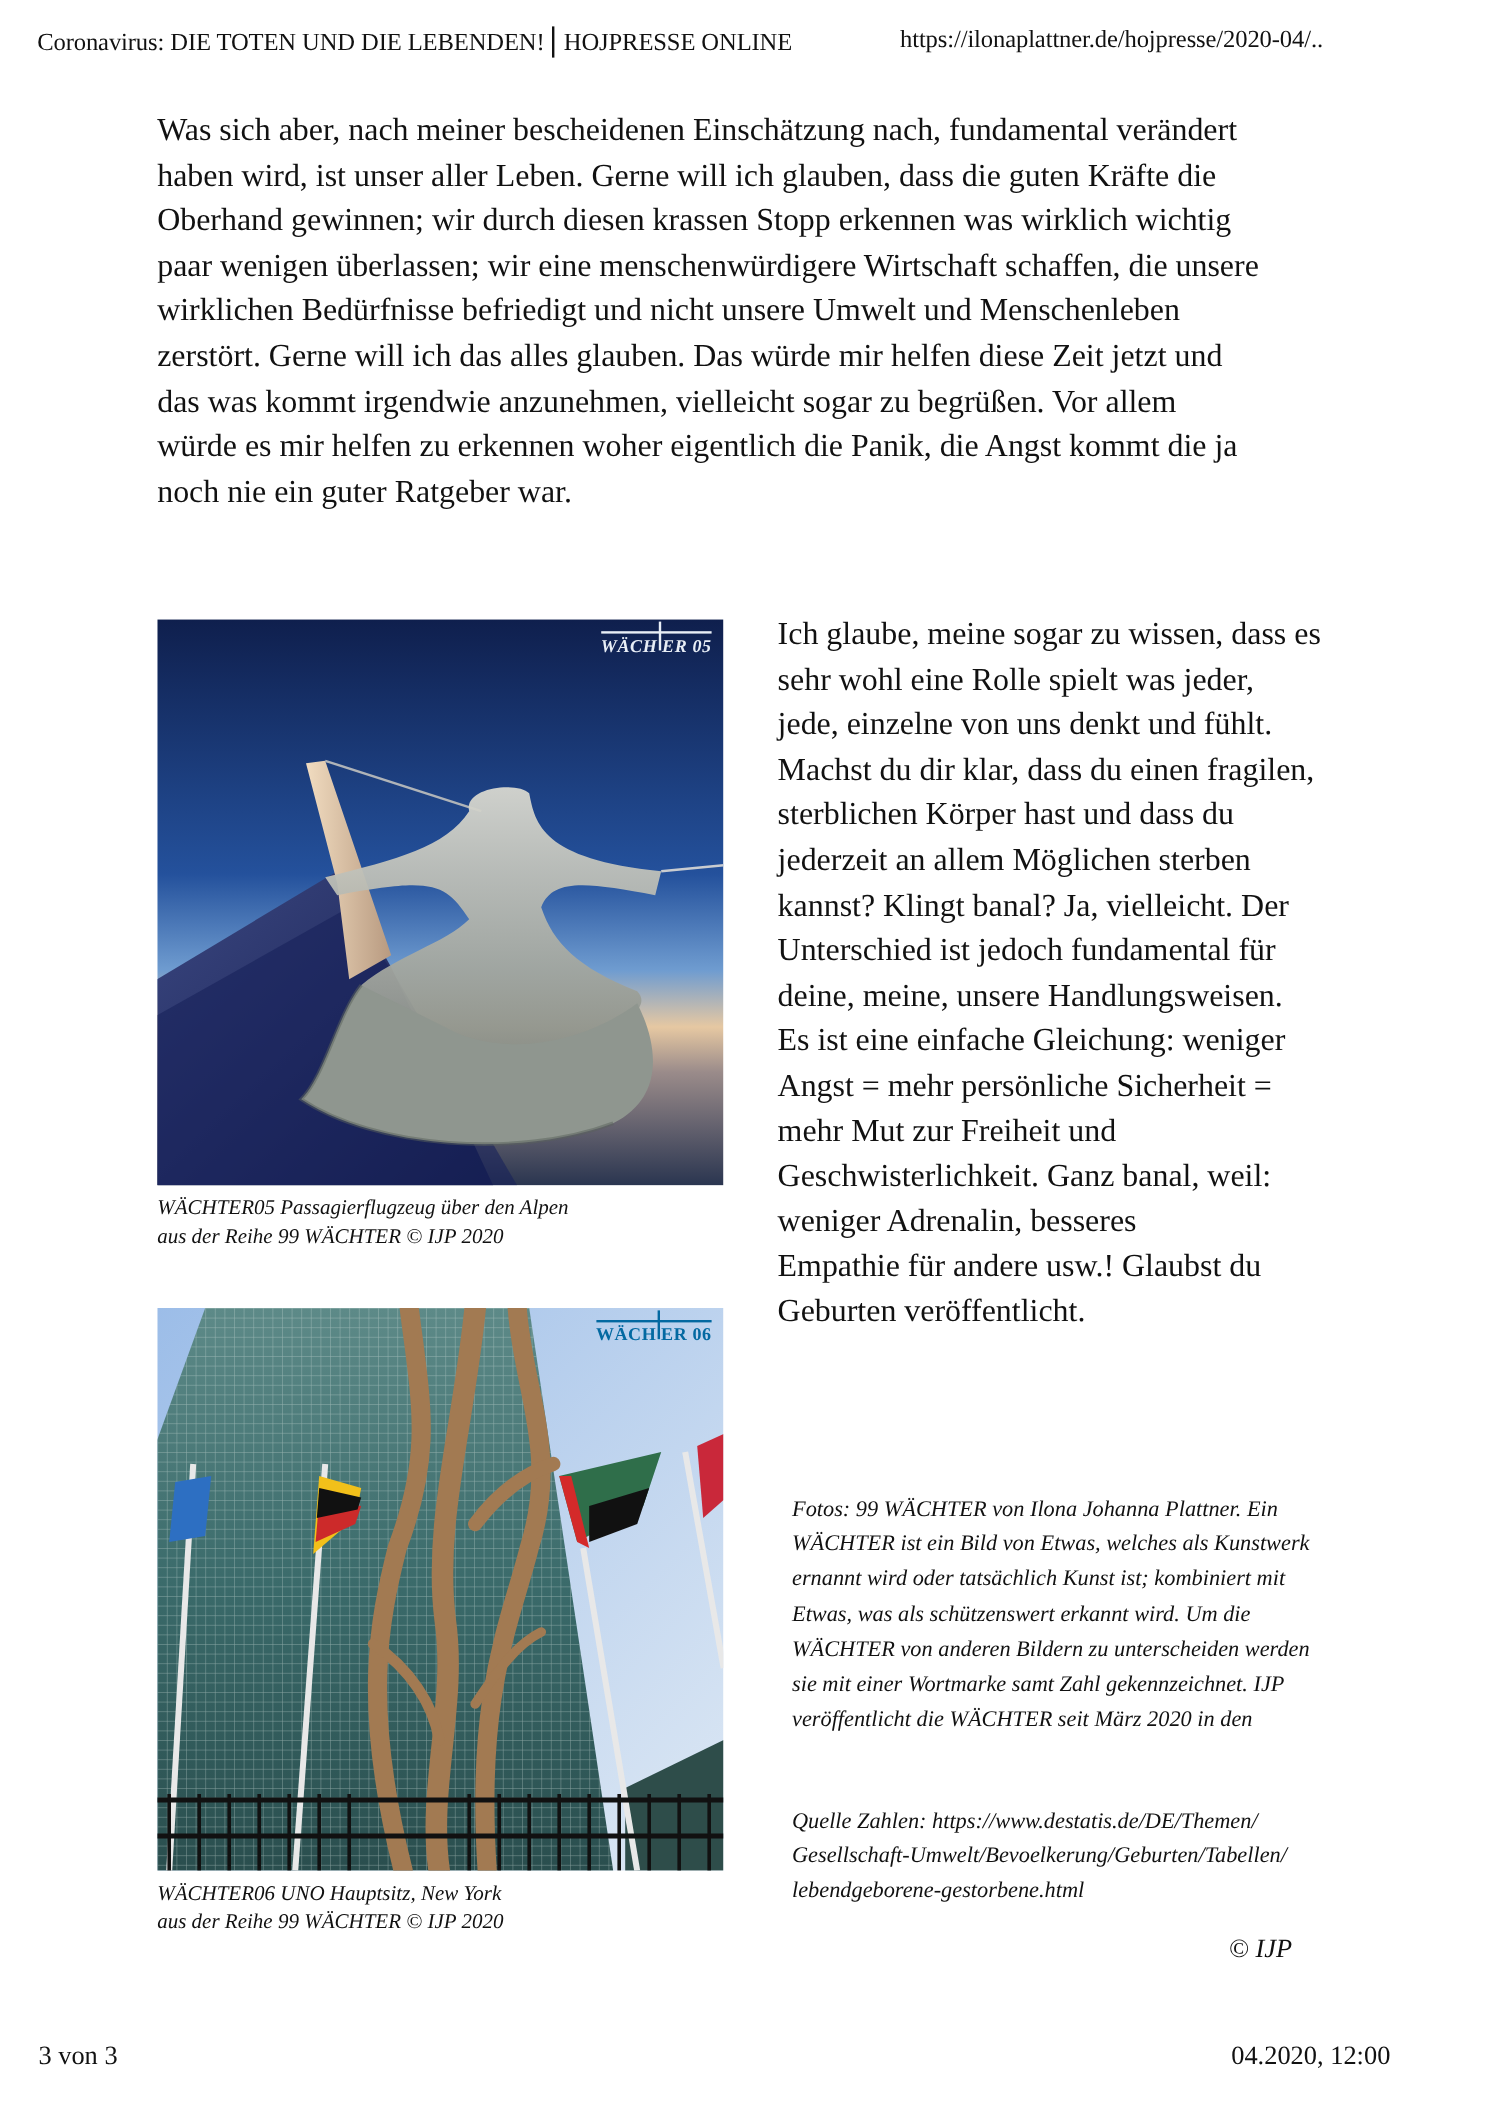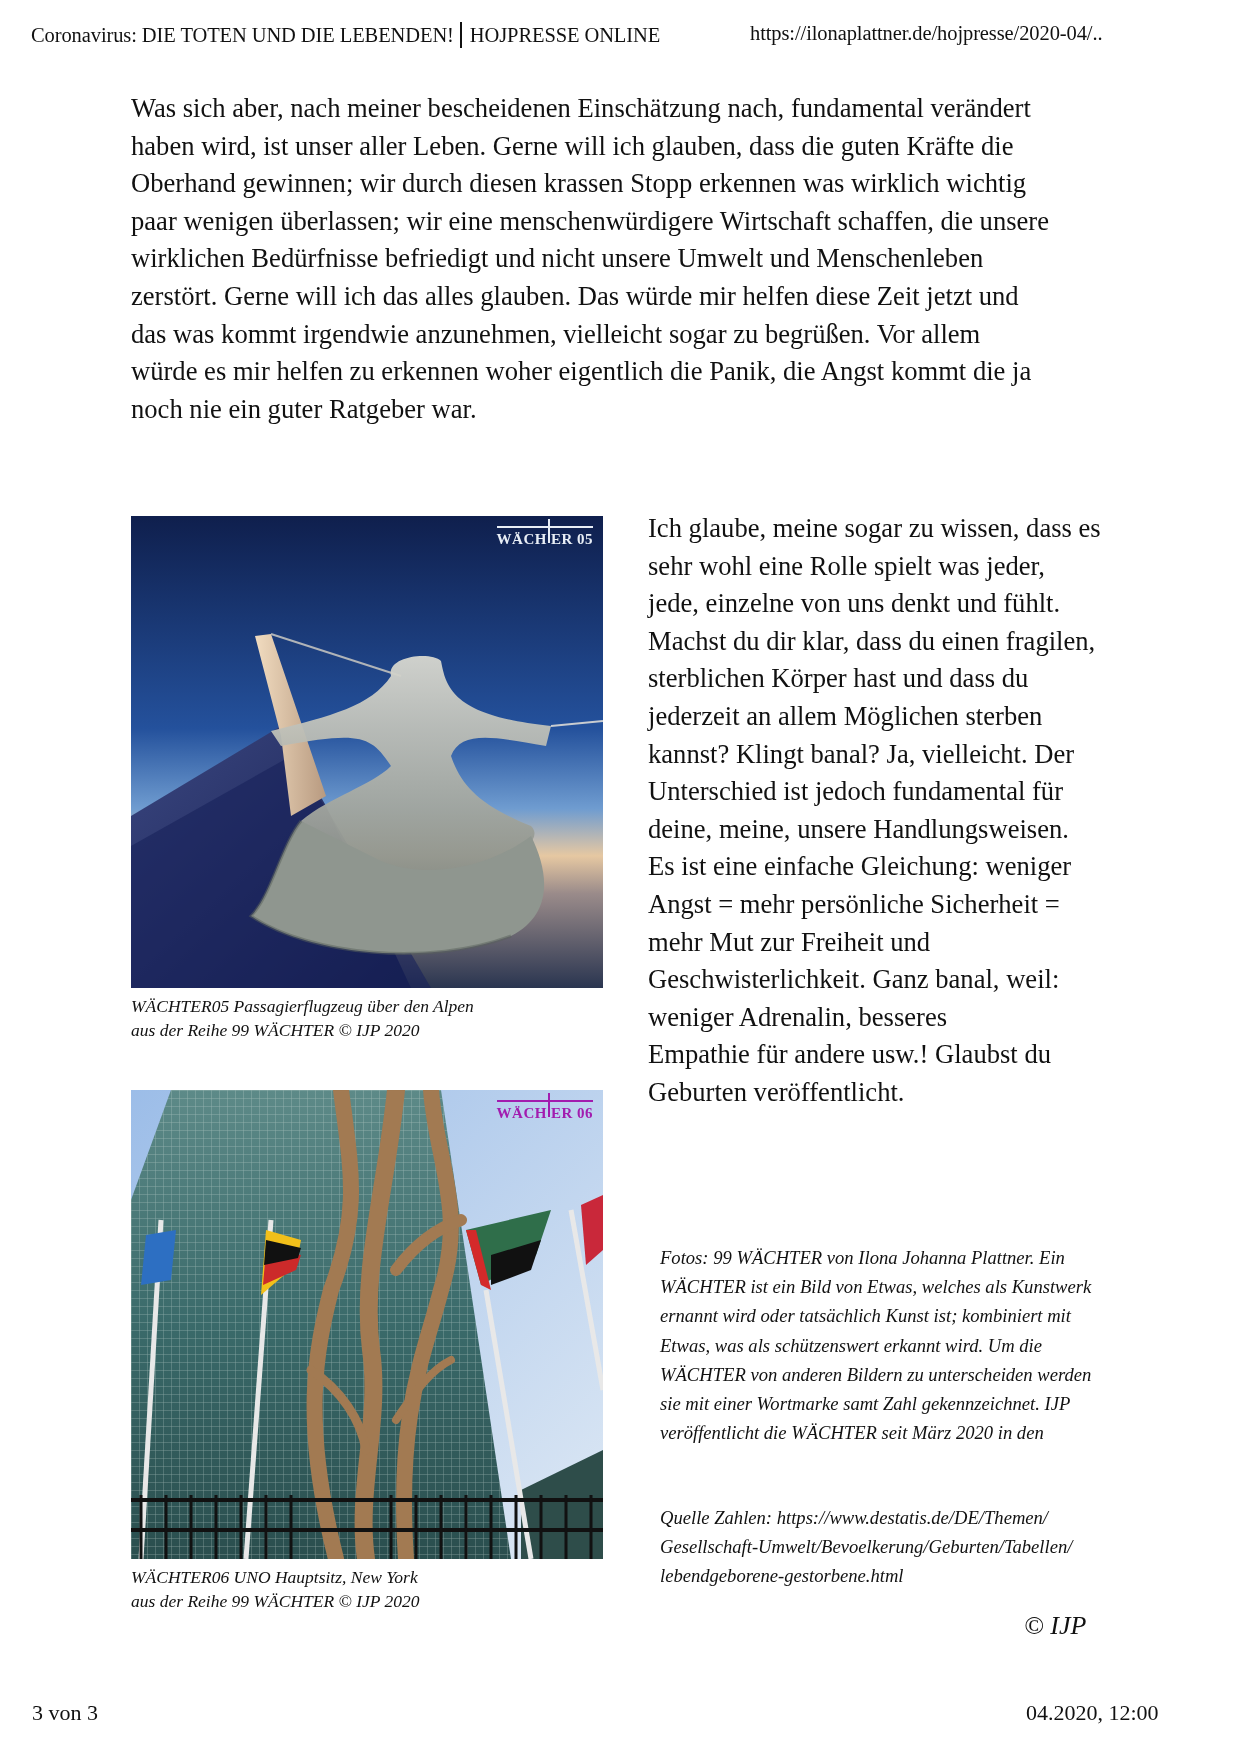--- a/index.html
+++ b/index.html
@@ -16,21 +16,21 @@
   .figure { position: absolute; left: 131px; width: 472px; overflow: hidden; }
   .fig1 { top: 516px; height: 472px; }
   .fig2 { top: 1090px; height: 469px; }
   .caption { position: absolute; left: 131px; font-style: italic; font-size: 17.5px; line-height: 24px; white-space: nowrap; }
   .cap1 { top: 994px; }
   .cap2 { top: 1565px; }
   .notes { position: absolute; left: 648px; font-style: italic; font-size: 18.6px; line-height: 29.2px; margin: 12px; }
   .notes .ln { display: block; white-space: nowrap; }
   .notes1 { top: 1231px; }
   .notes2 { top: 1491px; }
-  .copy { position: absolute; left: 1024px; top: 1611px; font-style: italic; font-size: 26px; }
+  .copy { position: absolute; left: 1024px; top: 1611px; font-style: italic; font-size: 22px; }
   .foot { position: absolute; top: 1700px; font-size: 22px; }
   .foot-left { left: 32px; }
   .foot-right { left: 1026px; }
   .wm { position: absolute; right: 10px; top: 10px; font-family: "Liberation Serif", serif; font-weight: bold;
         font-size: 15px; letter-spacing: 0.5px; padding-top: 3px; border-top: 2px solid currentColor; }
   .wm .cross { display: inline-block; width: 2px; height: 24px; background: currentColor; vertical-align: -3px; margin: -10px 1px 0 1px; position: relative; top: -4px; }
 </style>
 </head>
 <body>
 
@@ -78,21 +78,21 @@
     <rect width="472" height="472" fill="url(#sky1)"></rect>
     <path d="M0 472 L0 300 L150 210 L195 290 L280 472 Z" fill="url(#wing1)"></path>
     <path d="M0 472 L0 330 L160 240 L200 300 L300 472 Z" fill="#18215a" opacity="0.6"></path>
     <path d="M124 120 L140 118 L195 280 L160 300 L150 220 Z" fill="url(#fin1)"></path>
     <path d="M140 118 L270 160" stroke="#b0b4b8" stroke-width="2"></path>
     <path d="M420 210 L472 205" stroke="#c9ccd0" stroke-width="2"></path>
     <path d="M260 160 C255 140 300 135 310 145 C315 170 320 200 420 210 L415 230 C360 220 330 215 320 240 C330 270 350 290 400 310 C420 330 350 360 310 360 C270 365 200 330 170 305 C200 280 240 270 260 250 C240 220 230 215 150 230 L140 215 C200 200 240 190 260 160 Z" fill="url(#cloth1)" opacity="0.95"></path>
     <path d="M170 305 C150 330 140 380 120 400 C180 440 300 450 380 420 C420 400 420 360 400 320 C360 350 300 365 250 345 Z" fill="#8f968f"></path>
     <path d="M170 305 C150 330 140 380 120 400 C180 440 300 450 380 420" fill="none" stroke="#5a615c" stroke-width="3" opacity="0.5"></path>
   </svg>
-  <div class="wm" style="color:#e8eef6;"><span>WÄCH</span><span class="cross"></span><span>ER 05</span></div>
+  <div class="wm" style="color:#e8eef6;font-style:italic;"><span>WÄCH</span><span class="cross"></span><span>ER 05</span></div>
 </div>
 <div class="caption cap1">
   <div>WÄCHTER05 Passagierflugzeug über den Alpen</div>
   <div>aus der Reihe 99 WÄCHTER © IJP 2020</div>
 </div>
 
 <div class="figure fig2" title="Holzskulptur vor dem UNO-Hauptquartier mit Flaggen">
   <svg width="472" height="469" viewBox="0 0 472 469">
     <defs>
       <linearGradient id="sky2" x1="0" y1="0" x2="1" y2="1">
@@ -155,21 +155,21 @@
       <line x1="285" y1="405" x2="285" y2="469"></line>
         <line x1="310" y1="405" x2="310" y2="469"></line>
       <line x1="335" y1="405" x2="335" y2="469"></line>
         <line x1="360" y1="405" x2="360" y2="469"></line>
       <line x1="385" y1="405" x2="385" y2="469"></line>
         <line x1="410" y1="405" x2="410" y2="469"></line>
       <line x1="435" y1="405" x2="435" y2="469"></line>
         <line x1="460" y1="405" x2="460" y2="469"></line>
     </g>
   </svg>
-  <div class="wm" style="color:#a21caf;"><span>WÄCH</span><span class="cross"></span><span>ER 06</span></div>
+  <div class="wm" style="color:#0369a1;"><span>WÄCH</span><span class="cross"></span><span>ER 06</span></div>
 </div>
 <div class="caption cap2">
   <div>WÄCHTER06 UNO Hauptsitz, New York</div>
   <div>aus der Reihe 99 WÄCHTER © IJP 2020</div>
 </div>
 
 <p class="body-text col">
   <span class="ln">Ich glaube, meine sogar zu wissen, dass es</span>
   <span class="ln">sehr wohl eine Rolle spielt was jeder,</span>
   <span class="ln">jede, einzelne von uns denkt und fühlt.</span>

